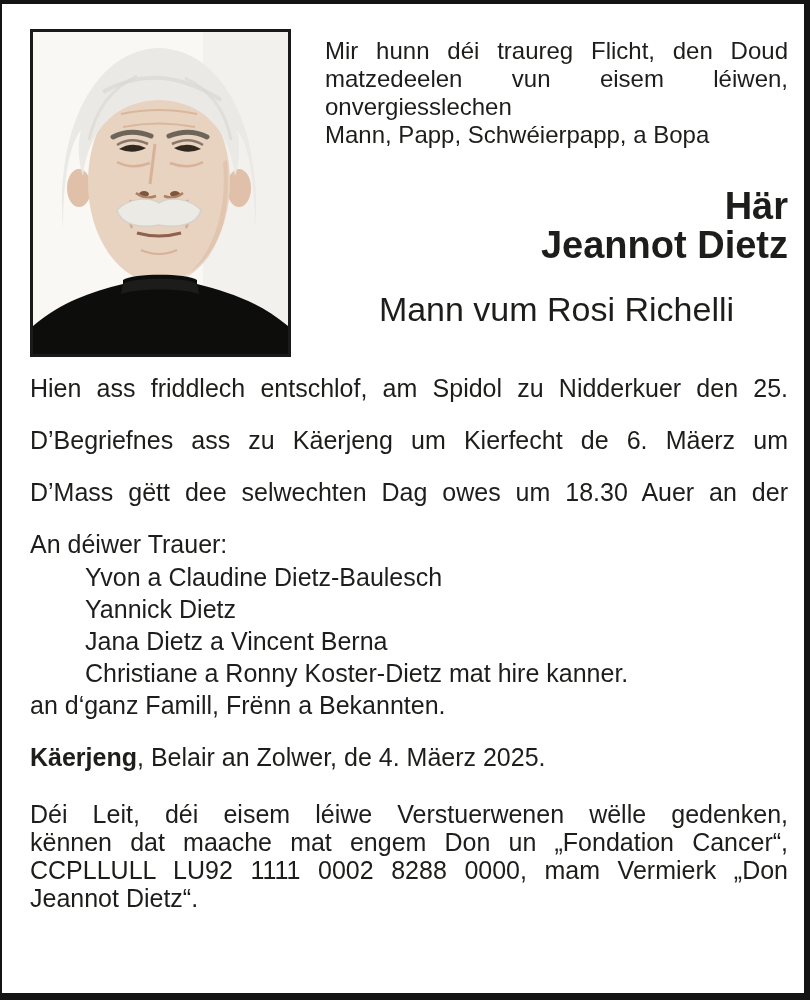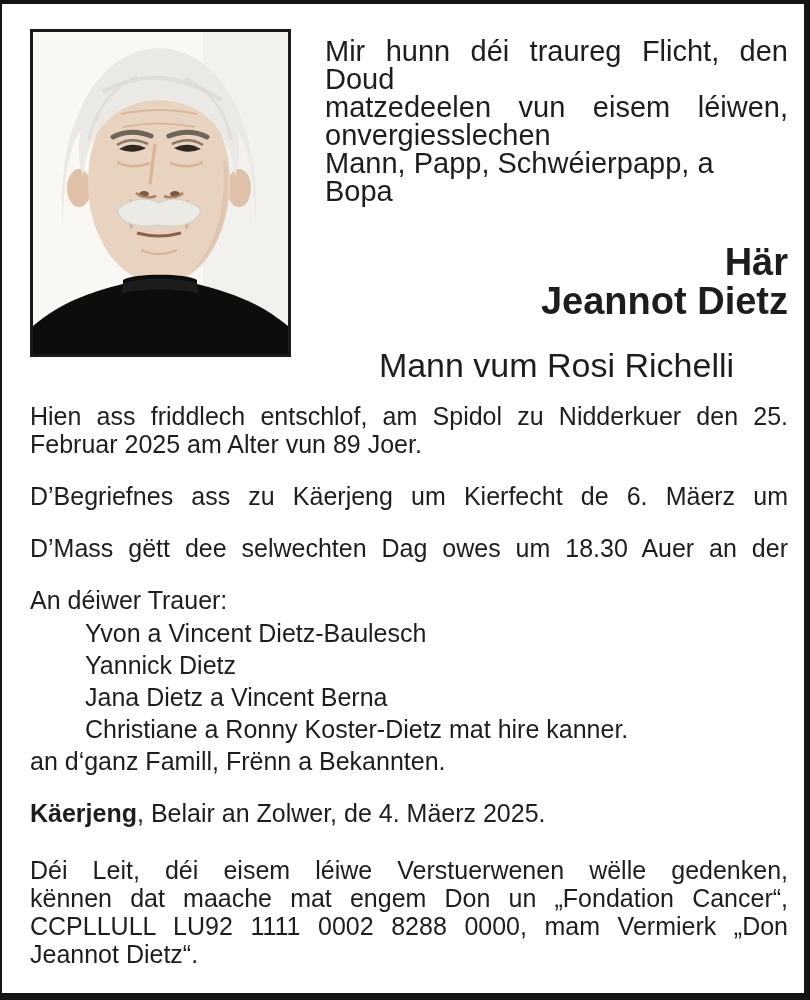--- a/index.html
+++ b/index.html
@@ -20,21 +20,21 @@
   .photo-frame {
     width:255px; height:322px;
     border:3px solid #1a1a1a;
     flex:0 0 auto;
     background:#faf9f6;
     overflow:hidden;
   }
   .photo-frame svg { display:block; width:100%; height:100%; }
   .right-col { flex:1; margin-left:34px; min-width:0; }
 
-  .intro { margin-top:8px; font-size:29px; line-height:28px; }
+  .intro { margin-top:8px; font-size:24px; line-height:28px; }
   .line { display:block; }
   .j { text-align:justify; text-align-last:justify; }
 
   .heading { margin-top:38px; text-align:right; font-weight:bold; font-size:38px; line-height:39px; }
   .relation { margin-top:25px; text-align:center; font-size:34px; }
 
   .body { margin-top:17px; font-size:25px; line-height:28px; }
   .para { margin:0 0 24px 0; }
   .trauer { margin:0; }
   .mourners { line-height:32px; padding-left:55px; margin-top:3px; }
@@ -114,35 +114,34 @@
       </div>
       <div class="relation">Mann vum Rosi Richelli</div>
     </div>
 
   </div>
 
   <div class="body">
 
     <div class="para">
       <span class="line j">Hien ass friddlech entschlof, am Spidol zu Nidderkuer den 25.</span>
-      <span class="line">Februar 2025 am Alter vun 89 Joer.</span>
     </div>
 
     <div class="para">
       <span class="line j">D’Begriefnes ass zu Käerjeng um Kierfecht de 6. Mäerz um</span>
     </div>
 
     <div class="para">
       <span class="line j">D’Mass gëtt dee selwechten Dag owes um 18.30 Auer an der</span>
     </div>
 
     <div class="trauer">An déiwer Trauer:</div>
 
     <div class="mourners">
-      <span class="line">Yvon a Vincent Dietz-Baulesch</span>
+      <span class="line">Yvon a Claudine Dietz-Baulesch</span>
       <span class="line">Yannick Dietz</span>
       <span class="line">Jana Dietz a Vincent Berna</span>
       <span class="line">Christiane a Ronny Koster-Dietz mat hire kanner.</span>
     </div>
 
     <div class="closing">an d‘ganz Famill, Frënn a Bekannten.</div>
 
     <div class="dateline">
       <span class="place">Käerjeng</span><span>, Belair an Zolwer, de 4. Mäerz 2025.</span>
     </div>

